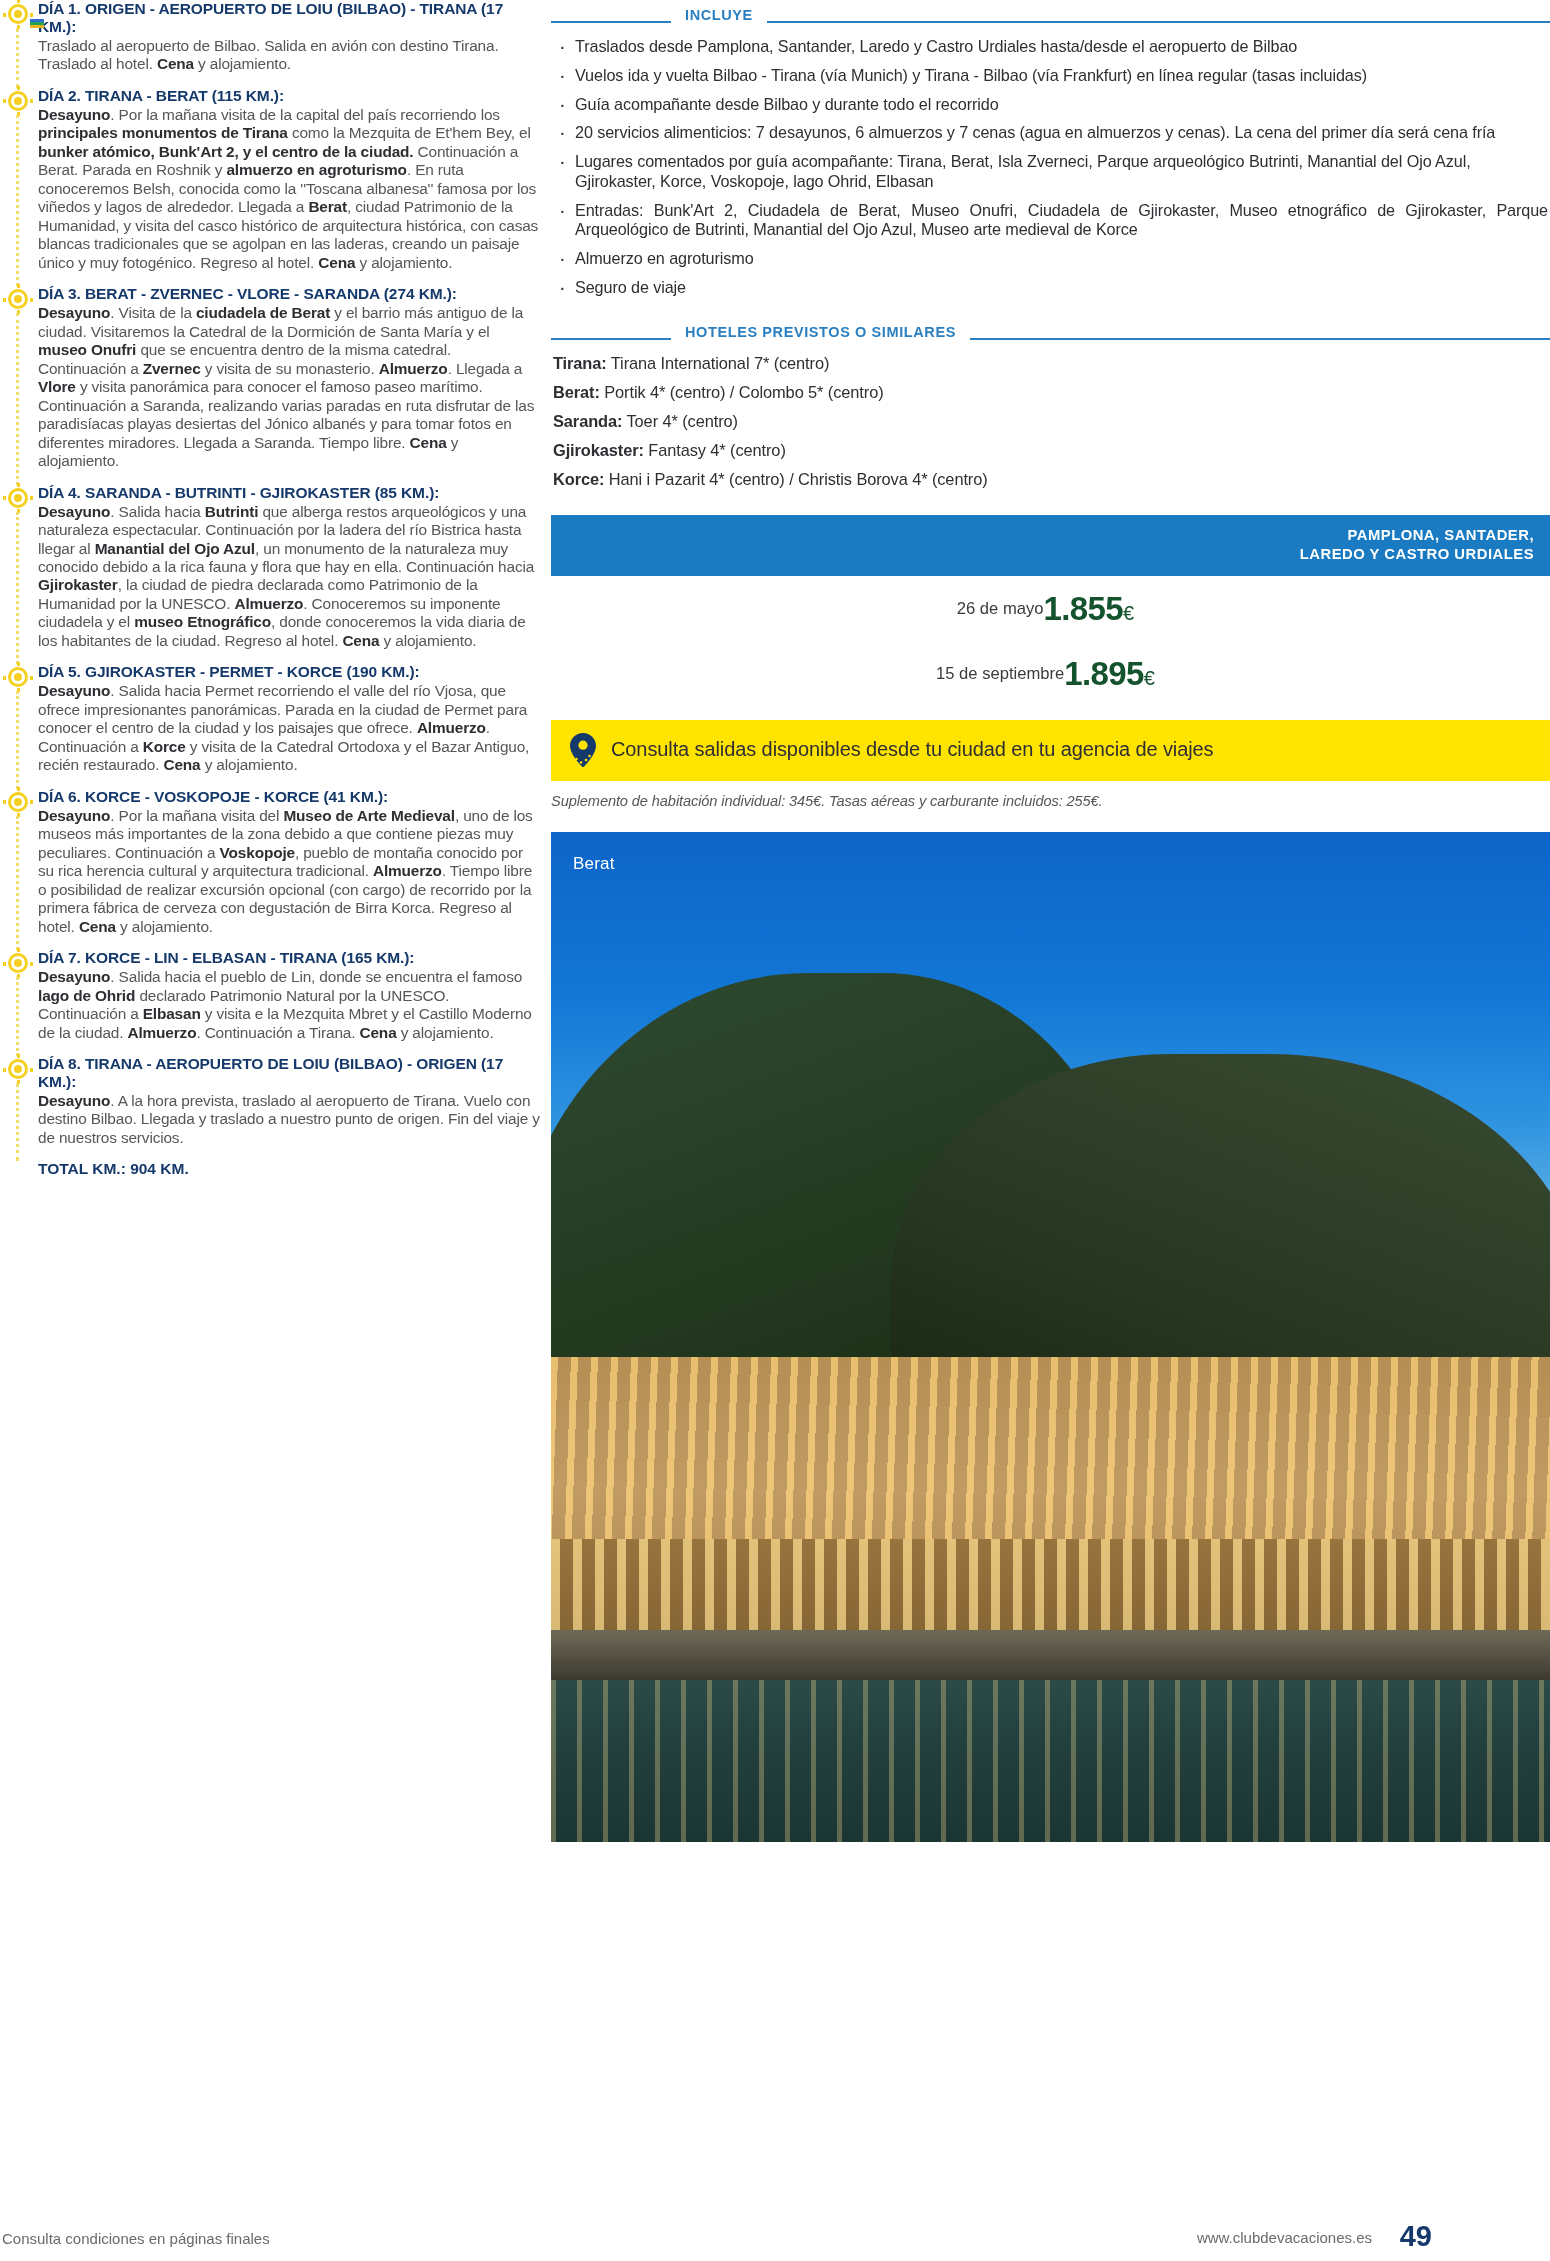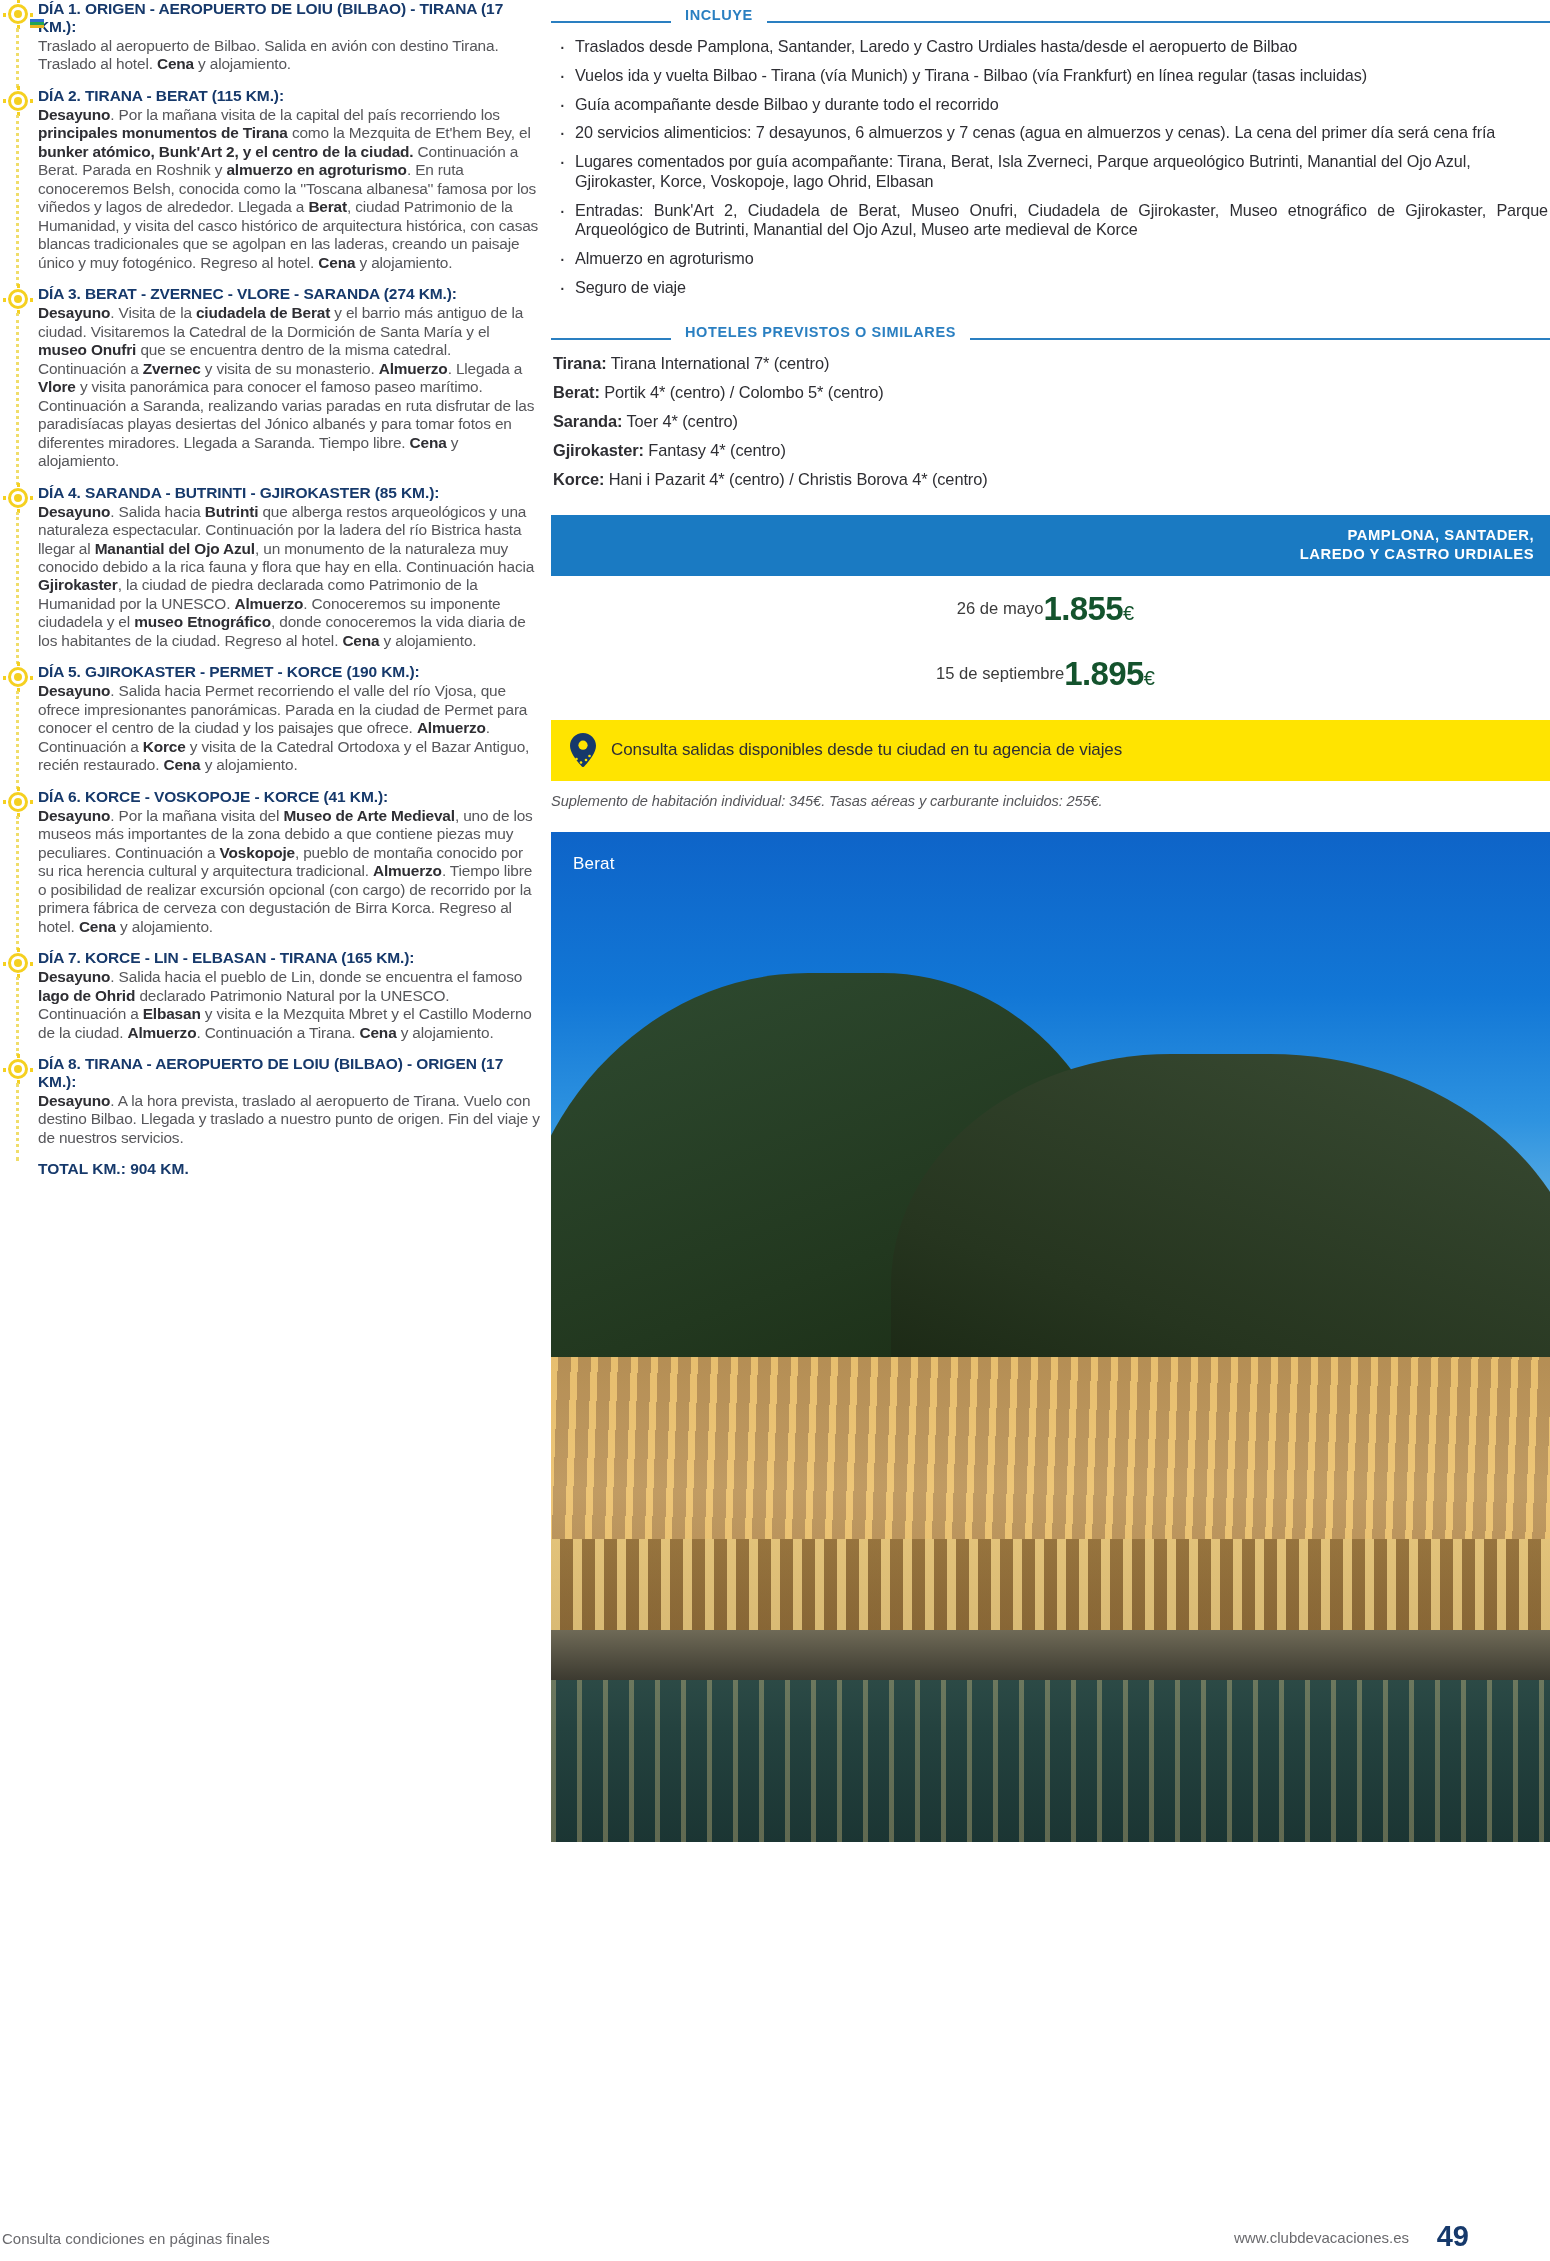--- a/index.html
+++ b/index.html
@@ -217,21 +217,21 @@
   .yellow-banner {
     background: #ffe400;
     display: flex;
     align-items: center;
     gap: 14px;
     padding: 13px 18px 14px 18px;
     margin-top: 14px;
   }
   .pin-icon { flex: 0 0 28px; width: 28px; height: 34px; }
   .yellow-banner .txt {
-    font-size: 17px;
+    font-size: 20px;
     line-height: 1.24;
     color: #2e2e33;
     letter-spacing: -0.1px;
     text-align: right;
   }
 
   .supp {
     margin-top: 11px;
     font-size: 14.6px;
     font-style: italic;
@@ -297,21 +297,20 @@
     letter-spacing: 0.2px;
   }
 
   
   #footer {
     position: absolute;
     left: 0;
     bottom: 12px;
     width: 1434px;
     height: 40px;
-    padding-left: 37px;
   }
   .foot-left {
     position: absolute; left: 2px; bottom: 2px;
     font-size: 15px; color: #6a6a6e;
   }
   .foot-right {
     position: absolute; right: 62px; bottom: 3px;
     font-size: 15px; color: #6a6a6e;
   }
   .foot-page {

